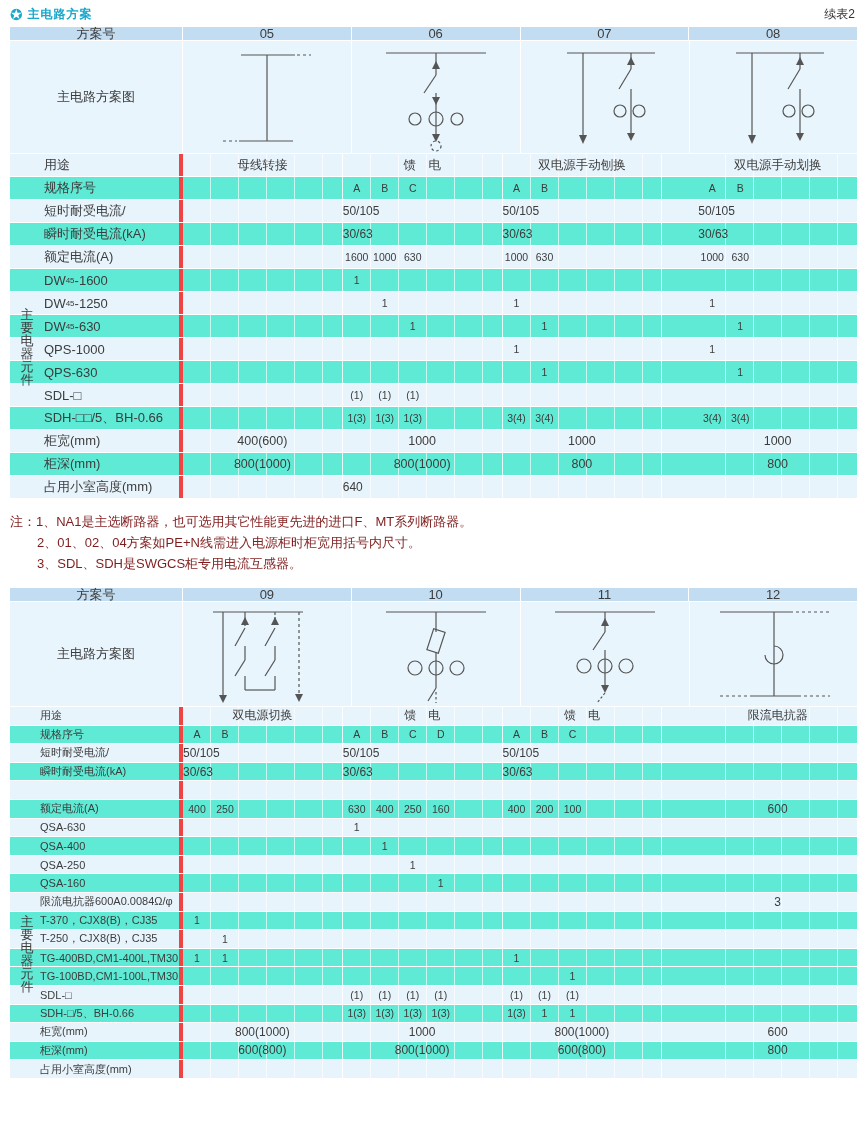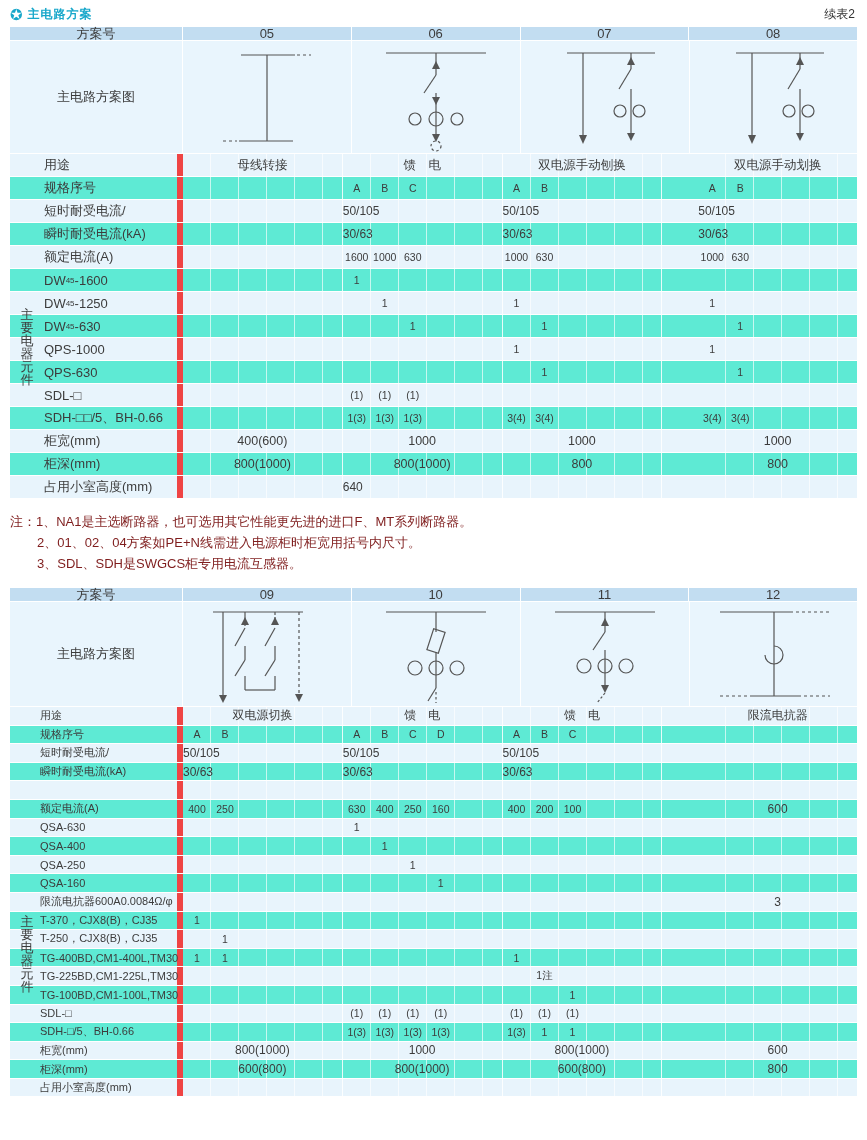--- a/index.html
+++ b/index.html
@@ -17,21 +17,21 @@
   .s-col:last-child{border-right:none;}
   .d-row{display:flex;background:#e9f5fd;border-bottom:1px solid #fff;box-sizing:border-box;}
   .t1 .d-row{height:113px;}
   .t2 .d-row{height:105px;}
   .d-row .lab-col{font-size:13px;}
   .diag svg{display:block;}
   .row{display:flex;box-sizing:border-box;border-bottom:1px solid #fff;}
   .t1 .row{height:23px;}
   .t2 .row{height:18.6px;}
   .row .lab{width:173px;flex:0 0 173px;padding-left:34px;display:flex;align-items:center;
-            font-size:13px;border-right:6px solid #ef4444;box-sizing:border-box;white-space:nowrap;}
+            font-size:13px;border-right:4px solid #ef4444;box-sizing:border-box;white-space:nowrap;}
   .t2 .row .lab{font-size:11px;padding-left:30px;}
   .row .lab sub{font-size:8px;}
   .vals{flex:1 1 0;display:flex;}
   .vcell{flex:1 1 0;position:relative;display:flex;align-items:center;border-right:1px solid rgba(255,255,255,.85);box-sizing:border-box;
          background-image:repeating-linear-gradient(90deg,transparent 0,transparent 27px,rgba(255,255,255,.65) 27px,rgba(255,255,255,.65) 28px);}
   .vcell:last-child{border-right:none;margin-left:36px;}
   .center{width:100%;text-align:center;font-size:12.5px;}
   .t2 .center{font-size:12px;}
   .merged{text-align:left;font-size:12px;}
   .subs{display:flex;}
@@ -719,34 +719,20 @@
           </div>
           <div class="vcell"></div>
           <div class="vcell">
             <div class="subs">
               <span class="sub">1</span>
             </div>
           </div>
           <div class="vcell"></div>
       </div>
     </div>
-      <div class="row rA">
-      <div class="lab">TG-225BD,CM1-225L,TM30</div>
-      <div class="vals">
-        <div class="vcell"></div>
-          <div class="vcell"></div>
-          <div class="vcell">
-            <div class="subs">
-              <span class="sub"></span>
-              <span class="sub">1注</span>
-            </div>
-          </div>
-          <div class="vcell"></div>
-      </div>
-    </div>
       <div class="row rB">
       <div class="lab">TG-100BD,CM1-100L,TM30</div>
       <div class="vals">
         <div class="vcell"></div>
           <div class="vcell"></div>
           <div class="vcell">
             <div class="subs">
               <span class="sub"></span>
               <span class="sub"></span>
               <span class="sub">1</span>

